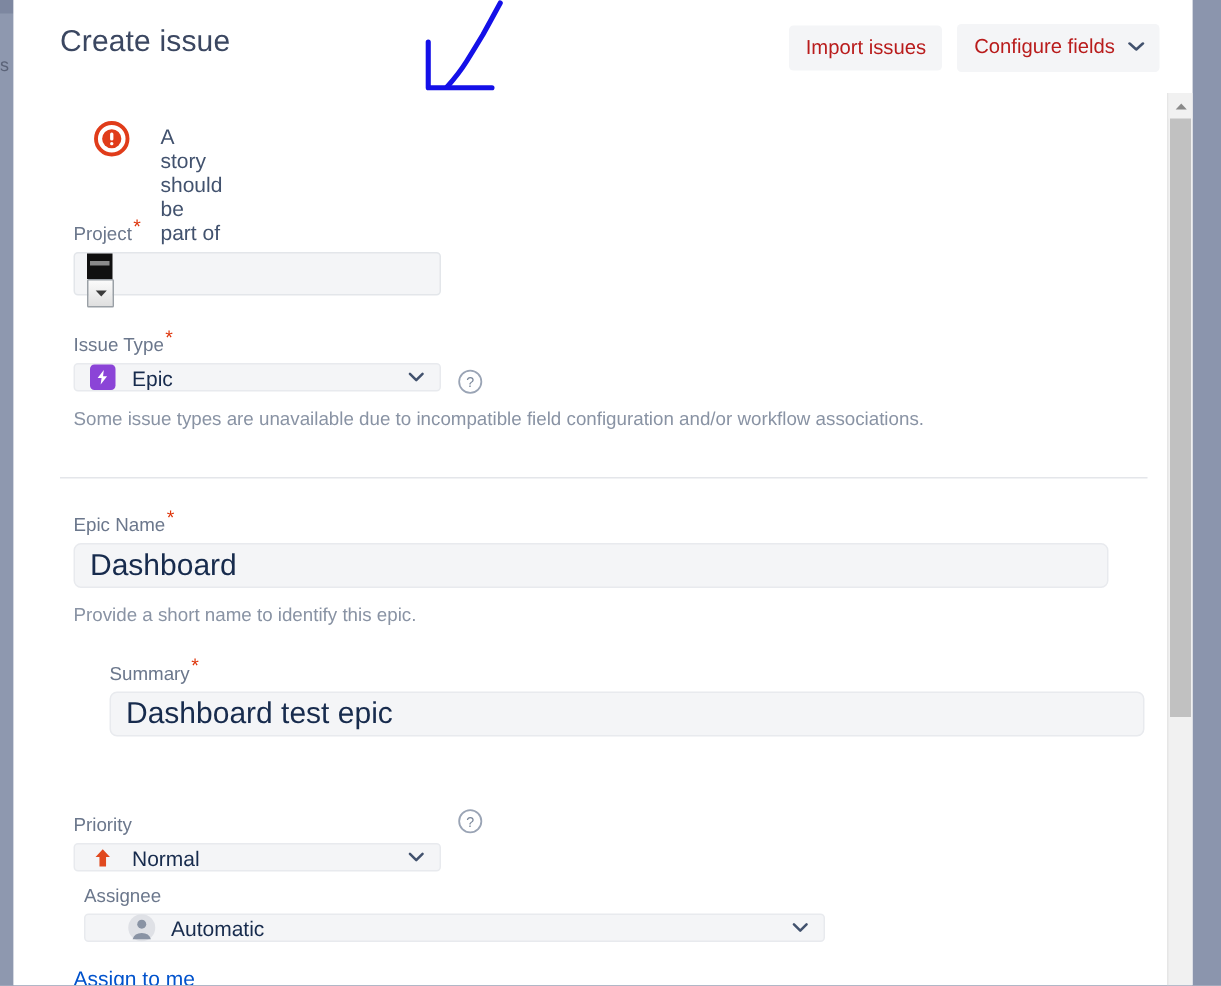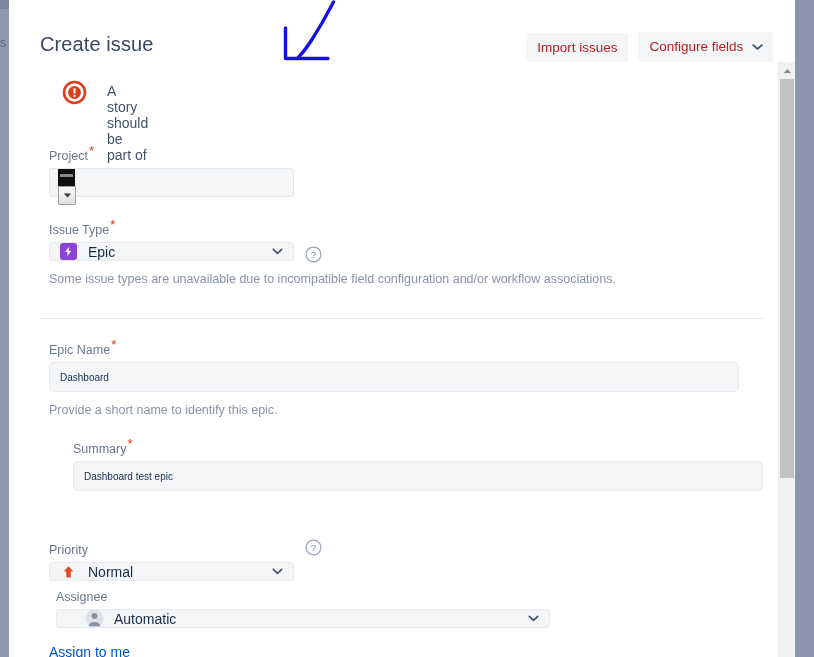--- a/index.html
+++ b/index.html
@@ -49,21 +49,21 @@
     left: 9px; top: 0;
     width: 786px;
     height: 657px;
     background: #ffffff;
     overflow: hidden;
   }
 
   
   .modal-header {
     position: absolute;
-    left: 0; top: 16px;
+    left: 0; top: 0;
     width: 786px;
     height: 62px;
     background: #ffffff;
   }
   .modal-title {
     position: absolute;
     left: 31px; top: 17px;
     font-size: 20px;
     color: #3b4761;
     letter-spacing: .1px;
@@ -242,21 +242,21 @@
     margin-right: 10px;
     flex: 0 0 auto;
   }
 
   
   .jinput {
     background: #f4f5f7;
     border: 1px solid #e8eaee;
     border-radius: 5px;
     height: 30px;
-    font-size: 10px;
+    font-size: 20px;
     color: #172b4d;
     padding: 0 10px;
     font-family: "Liberation Sans", sans-serif;
     width: 100%;
     outline: none;
   }
 
   .help-circle {
     position: absolute;
     width: 17px; height: 17px;

